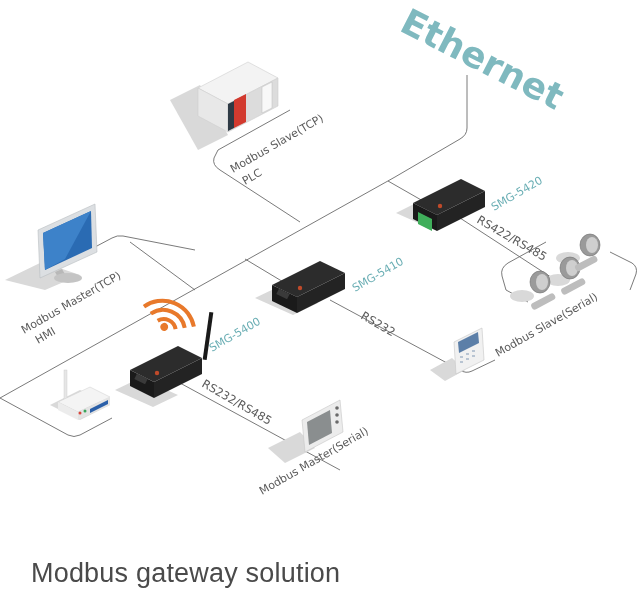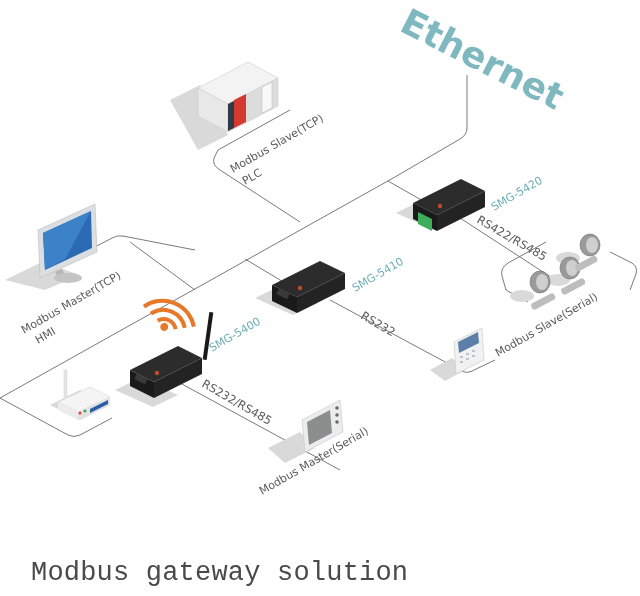--- a/index.html
+++ b/index.html
@@ -4,21 +4,21 @@
 <style>
   html, body { margin: 0; padding: 0; background: #ffffff; }
   body { width: 640px; height: 596px; position: relative; overflow: hidden; font-family: "DejaVu Sans", sans-serif; }
   #diagram { position: absolute; left: 0; top: 0; width: 640px; height: 596px; }
   .line { stroke: #6b6b6b; stroke-width: 0.9; fill: none; }
   .lbl { font-family: "DejaVu Sans", sans-serif; font-size: 11px; fill: #5a5a5a; }
   .model { font-family: "DejaVu Sans", sans-serif; font-size: 11px; fill: #6aaeb4; }
   .conn { font-family: "DejaVu Sans", sans-serif; font-size: 11.5px; fill: #5a5a5a; }
   .eth { font-family: "DejaVu Sans", sans-serif; font-weight: bold; font-size: 36px; fill: #7fb9bf; }
   .shadow { fill: #d9d9d9; }
-  #caption { position: absolute; left: 31px; top: 558px; font-family: Liberation Mono, monospace; font-size: 27px; color: #4a4a4a; letter-spacing: 0.2px; }
+  #caption { position: absolute; left: 31px; top: 558px; font-family: Liberation Sans, sans-serif; font-size: 27px; color: #4a4a4a; letter-spacing: 0.2px; }
 </style>
 </head>
 <body>
 
 <svg id="diagram" viewBox="0 0 640 596">
 
   <text class="eth" x="398" y="30" transform="rotate(27 398 30)">Ethernet</text>
 
   <g>
 

